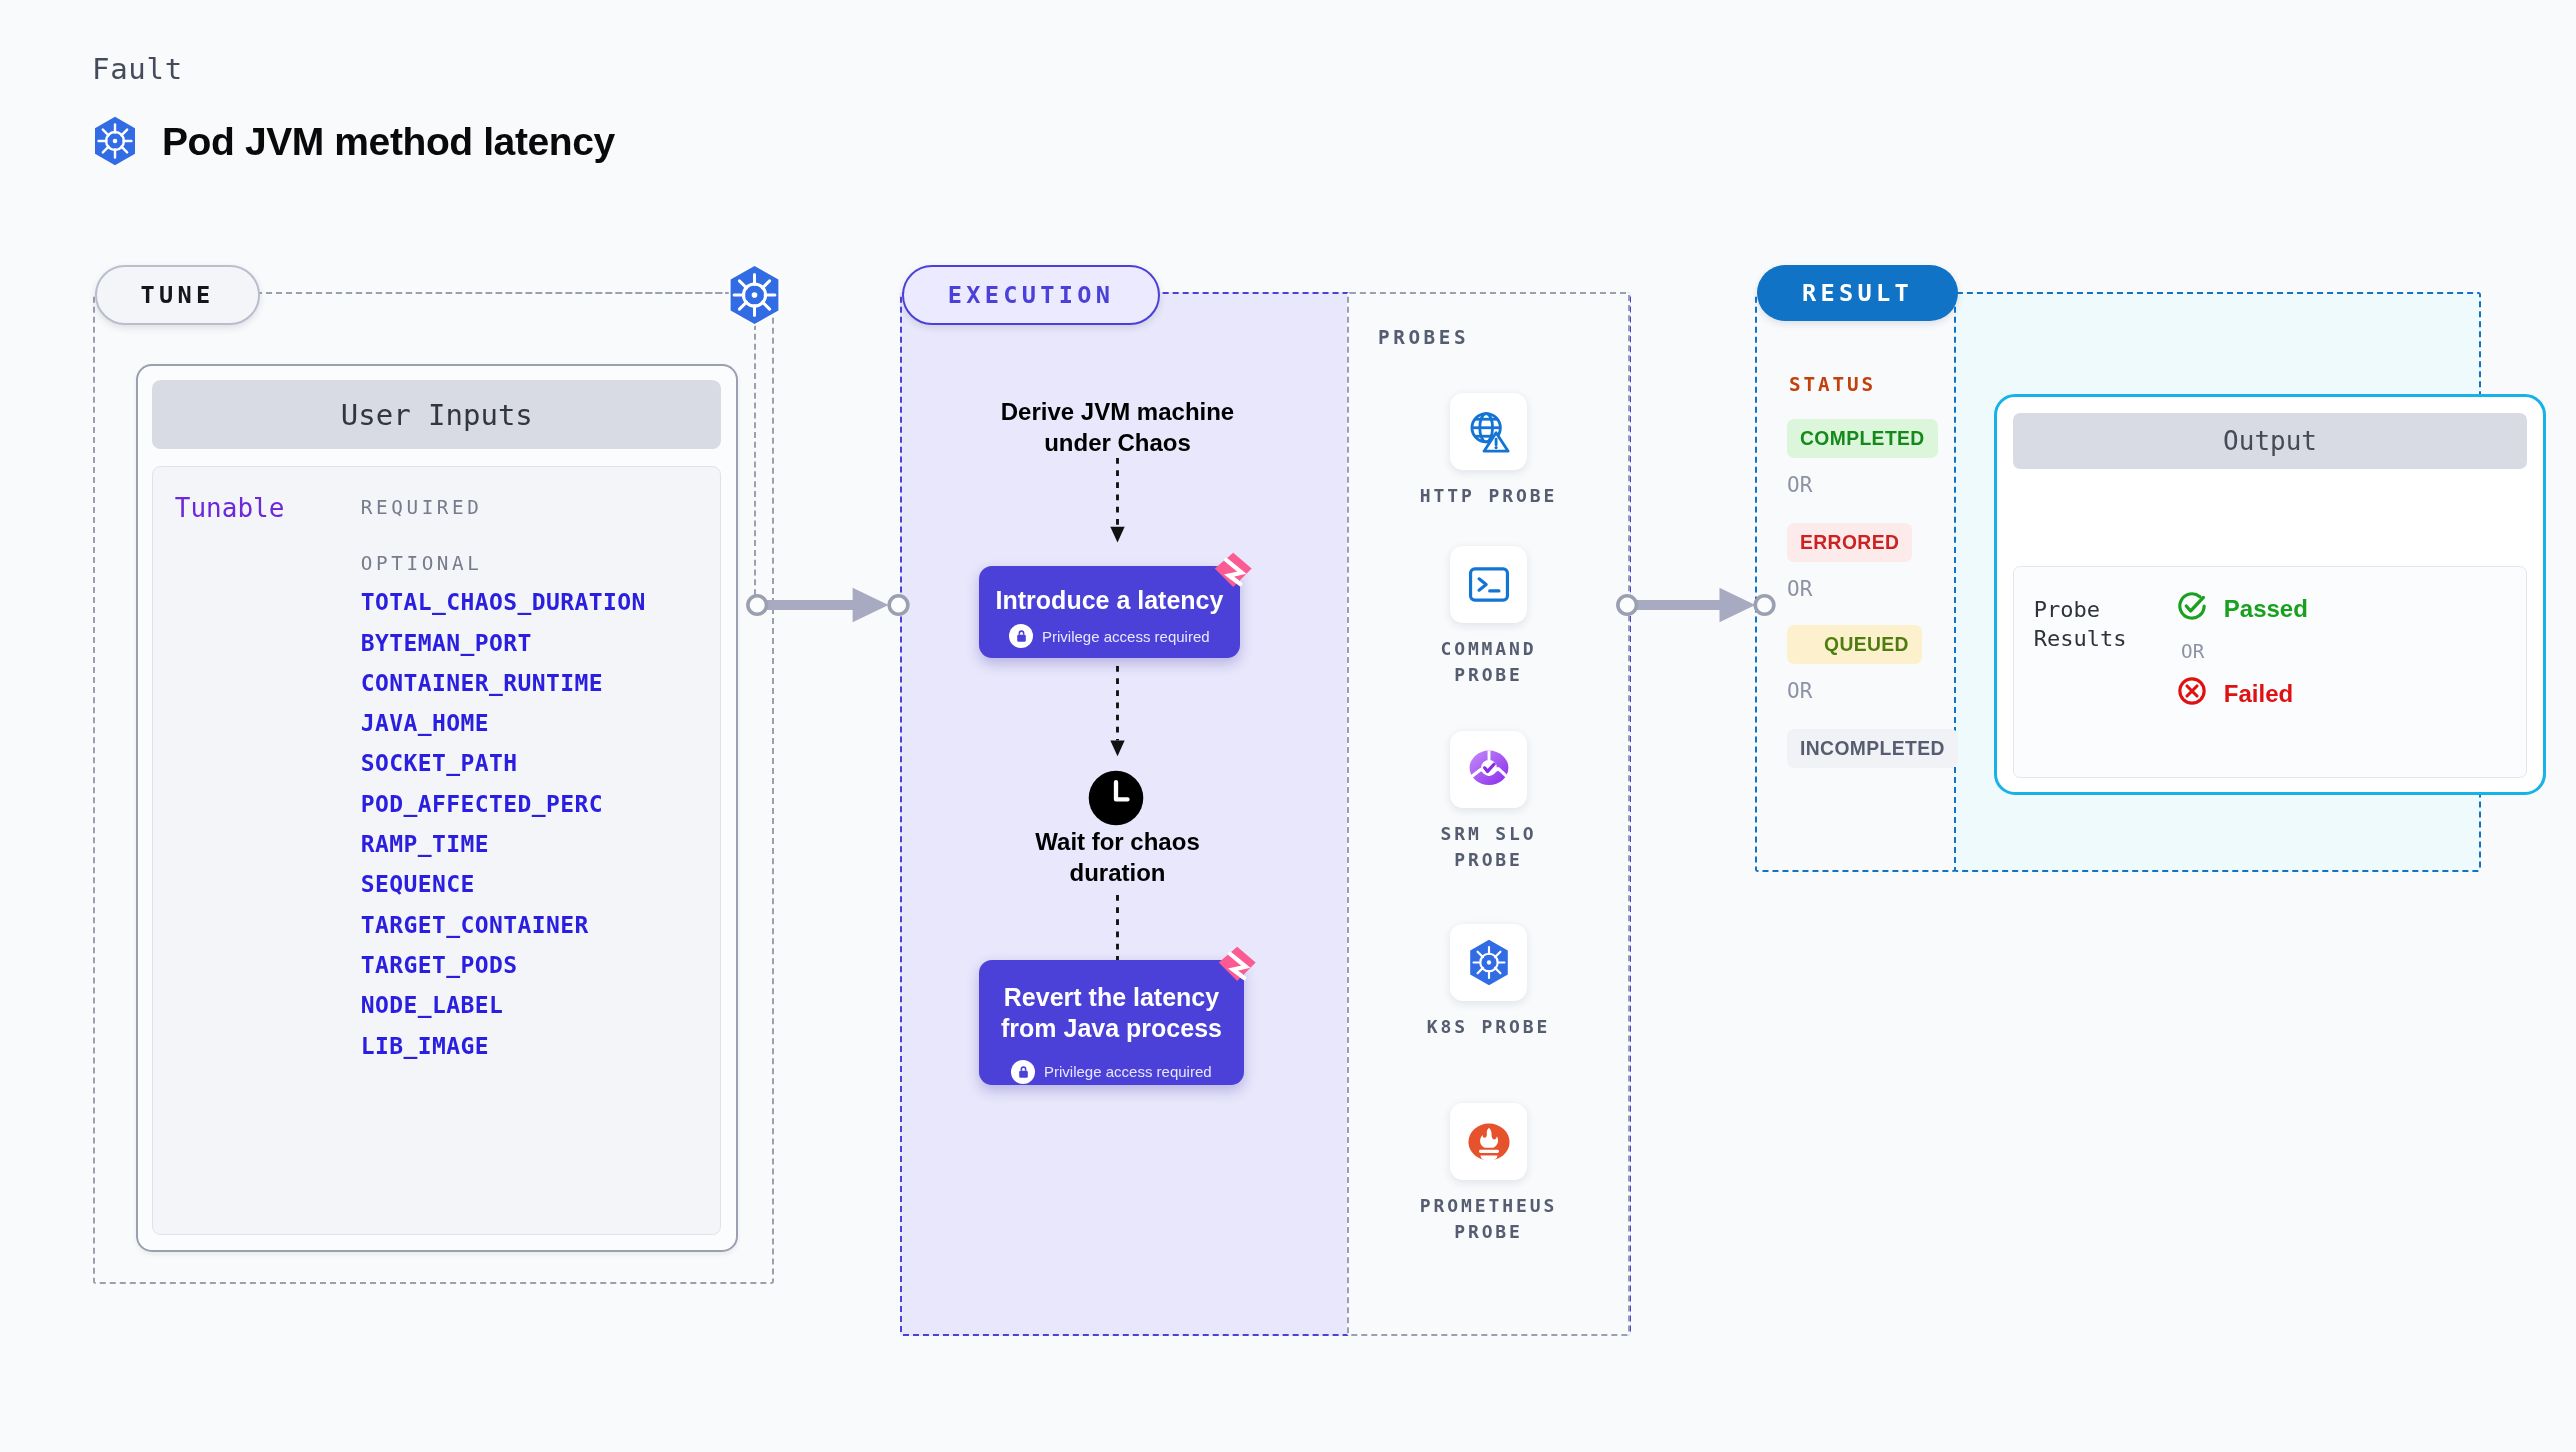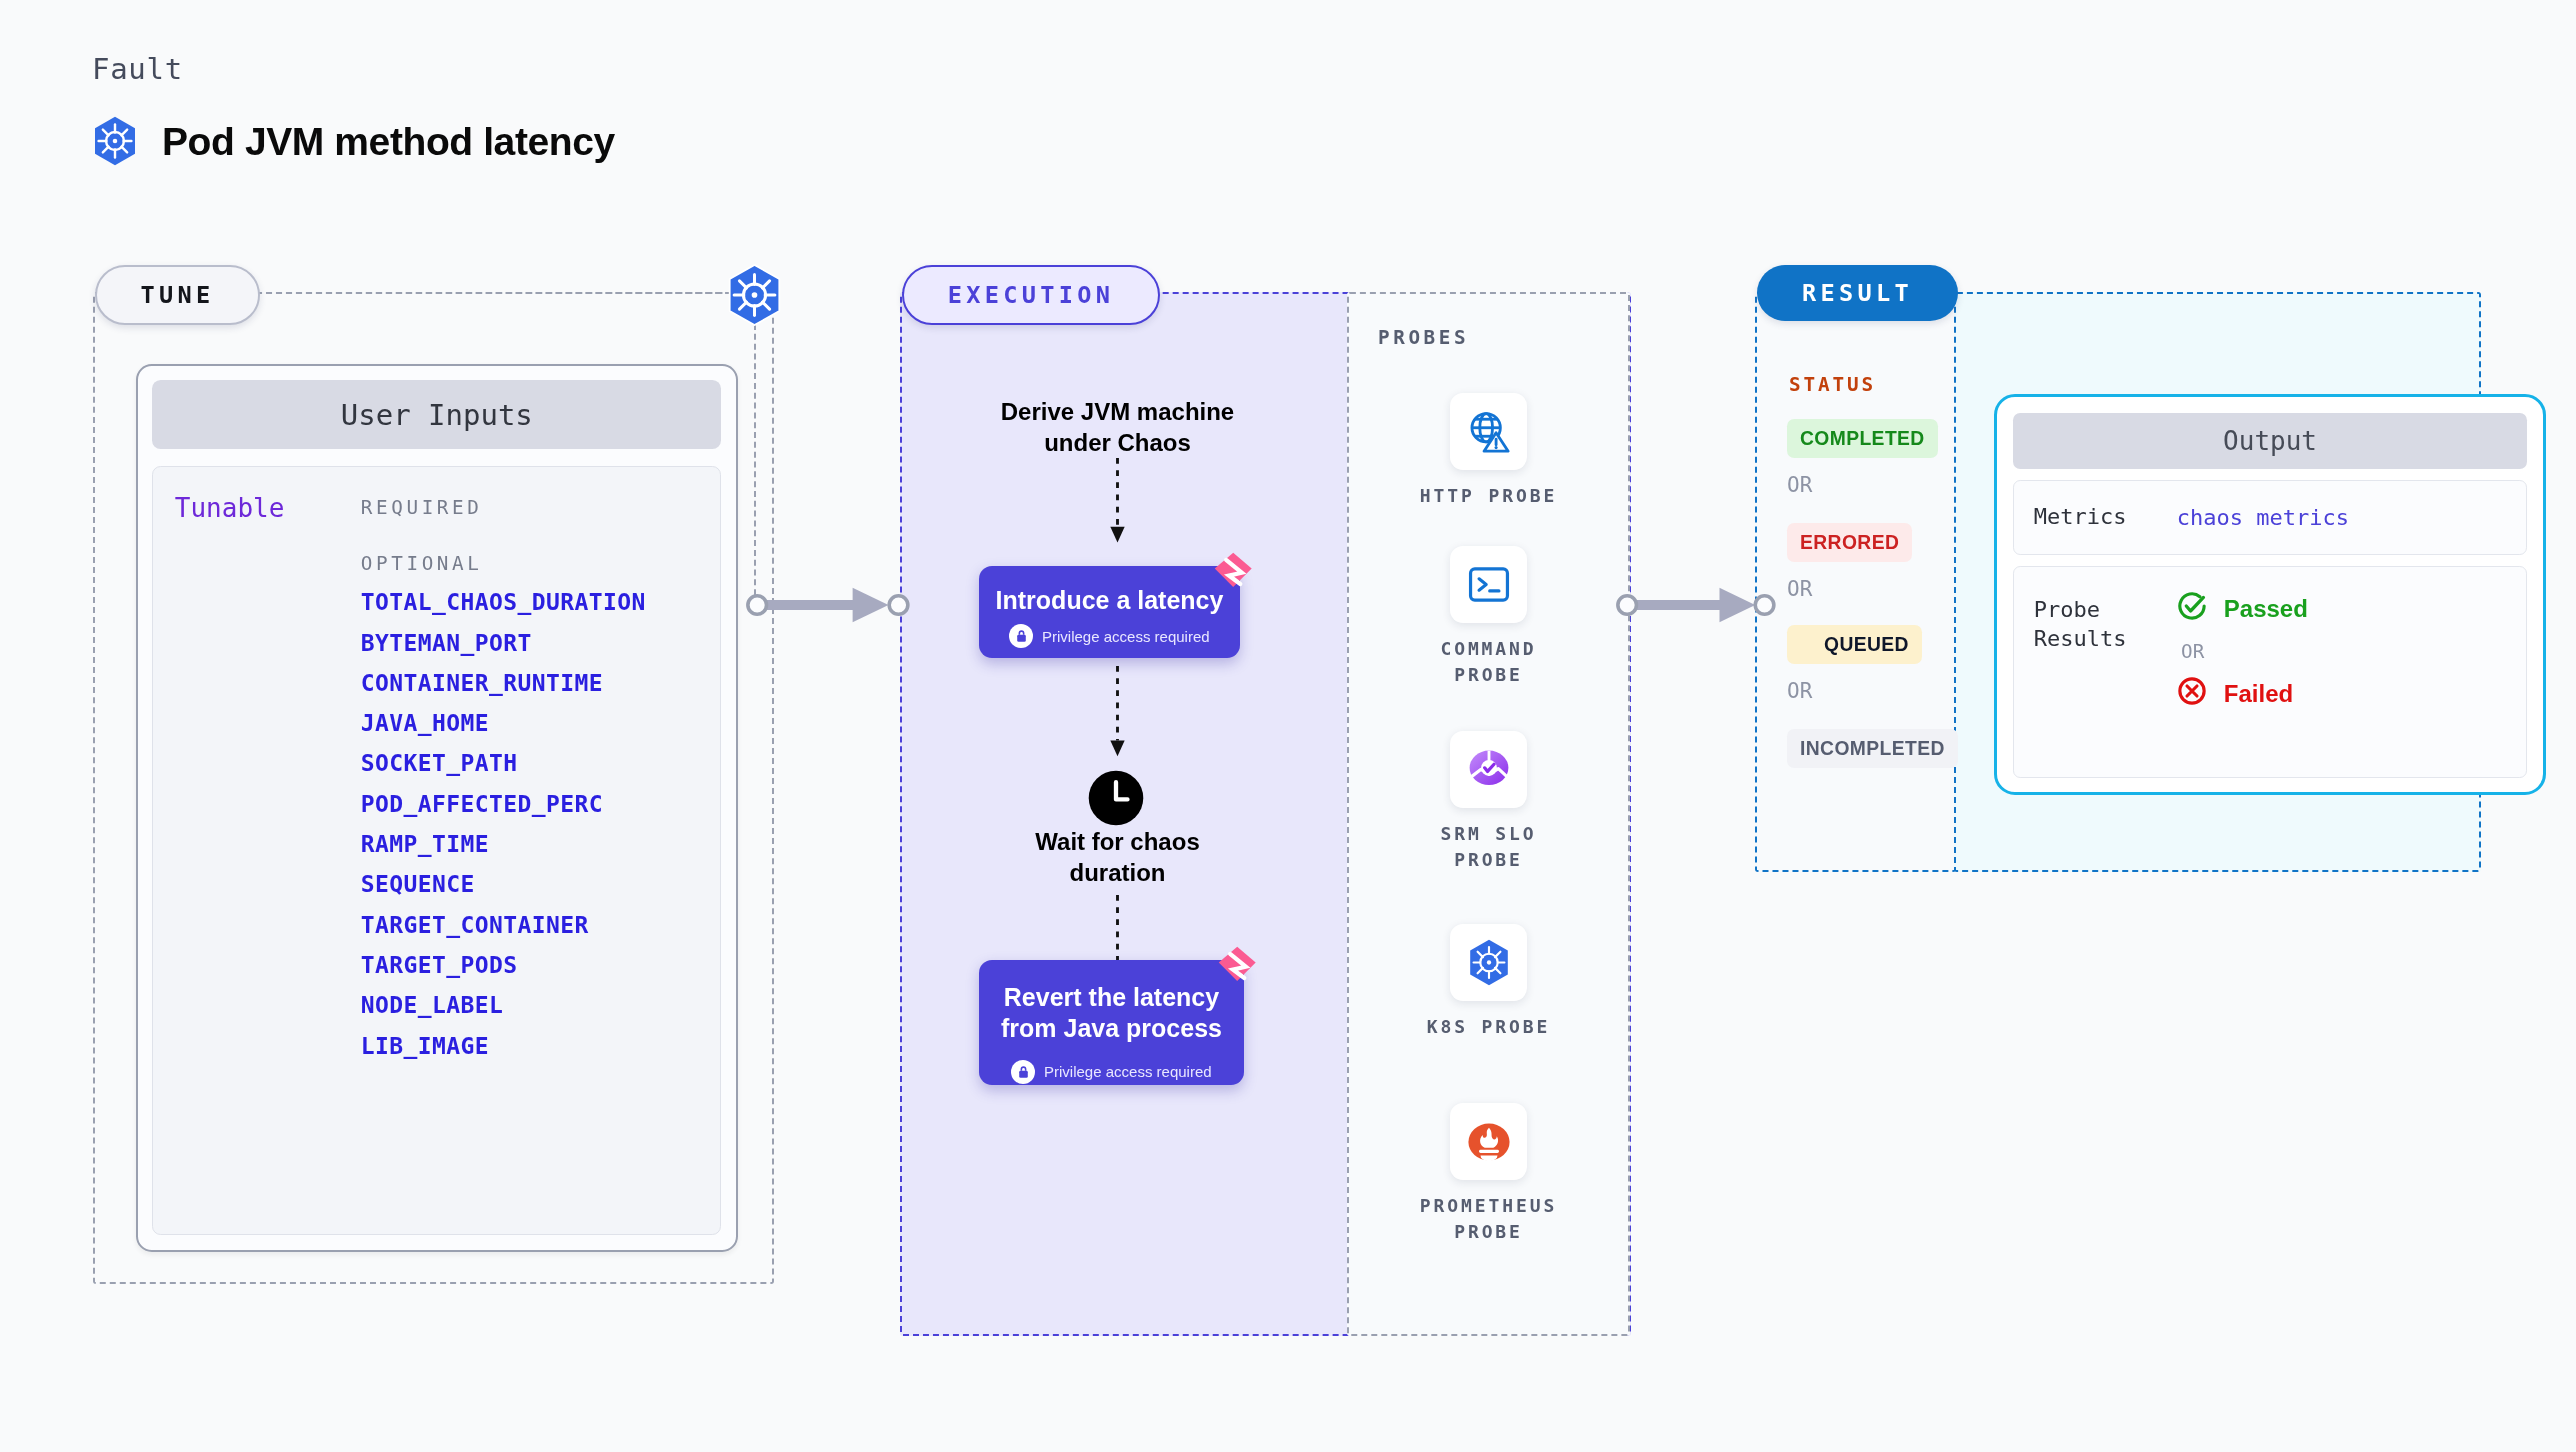--- a/index.html
+++ b/index.html
@@ -412,31 +412,27 @@
     <circle cx="209" cy="32" r="13" fill="#fbfcfe" stroke="#9aa0b0" stroke-width="5"></circle>
   </svg>
 </div>
 
 <div id="status-lbl">STATUS</div>
 
 <div class="badge" style="left:1787px;top:419px;background:#dcf6dc;color:#15891b;">COMPLETED</div>
 <div class="orlbl" style="left:1787px;top:473px;">OR</div>
 <div class="badge" style="left:1787px;top:523px;background:#fdeaea;color:#cc2222;">ERRORED</div>
 <div class="orlbl" style="left:1787px;top:577px;">OR</div>
-<div class="badge" style="left:1787px;top:625px;background:#fdf1cd;color:#0f172a;padding-left:37px;">QUEUED</div>
+<div class="badge" style="left:1787px;top:625px;background:#fdf1cd;color:#4d7c0f;padding-left:37px;">QUEUED</div>
 <div class="orlbl" style="left:1787px;top:679px;">OR</div>
 <div class="badge" style="left:1787px;top:729px;background:#f1f2f6;color:#565d70;">INCOMPLETED</div>
 
 <div id="out-card">
   <div id="out-head">Output</div>
 
-  <div id="out-metrics">
-    <span class="okey" style="margin-left:20px;width:143px;">Metrics</span>
-    <span class="oval">chaos metrics</span>
-  </div>
 
   <div id="out-probes">
     <span class="okey" style="margin: 29px 0px 0px 20px; width: 143px; flex: 0 0 auto; white-space: pre-line;">Probe
 Results</span>
     <div style="padding-top:24px;">
       <div class="pres">
         <span>
           <svg width="30" height="30" viewBox="0 0 42 42">
             <path d="M38 21 a17 17 0 1 1 -6 -13" fill="none" stroke="#19a01e" stroke-width="4.4" stroke-linecap="round"></path>
             <path d="M13 21 L19 28 L37 9" fill="none" stroke="#19a01e" stroke-width="4.6" stroke-linecap="round" stroke-linejoin="round"></path>

